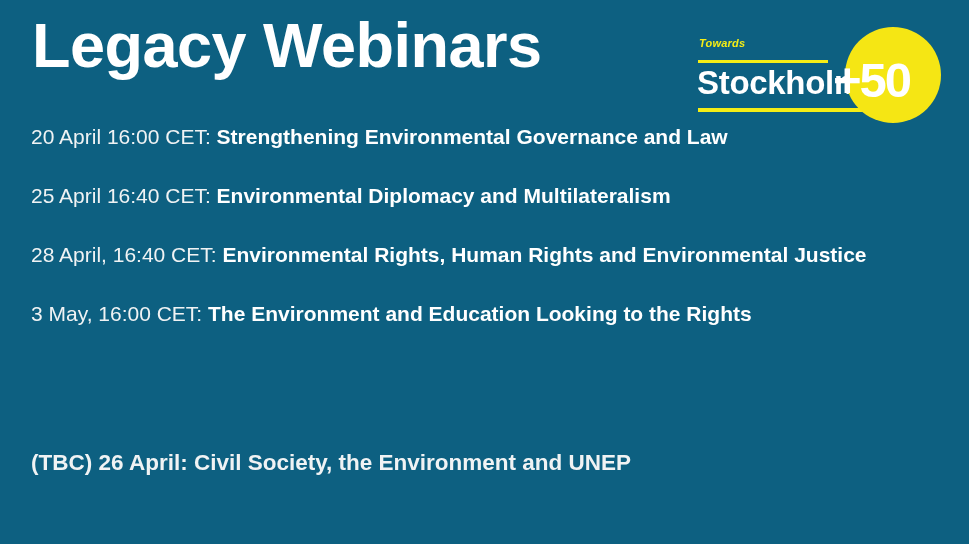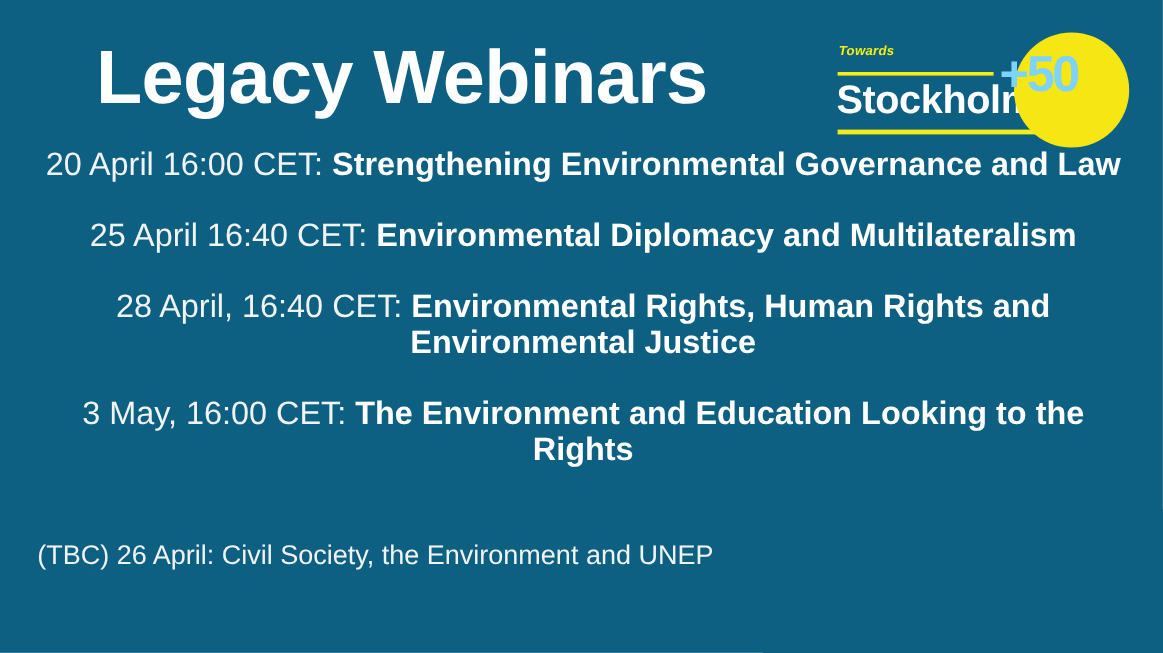--- a/index.html
+++ b/index.html
@@ -17,28 +17,27 @@
     width: 969px;
     height: 544px;
     background: #0D6081;
     overflow: hidden;
   }
 
   
   #slide-title {
     position: absolute;
     left: 32px;
-    top: 32px;
+    top: 12px;
     font-size: 63px;
     font-weight: bold;
     color: #FFFFFF;
     letter-spacing: -0.5px;
     line-height: 1.05;
     white-space: nowrap;
-    margin-left: 48px;
   }
 
   
   #logo {
     position: absolute;
     left: 693px;
     top: 25px;
     width: 255px;
     height: 100px;
   }
@@ -85,63 +84,62 @@
     left: 152px;
     top: 2px;
     width: 96px;
     height: 96px;
     border-radius: 50%;
     background: #F5E614;
   }
   #logo-plus50 {
     position: absolute;
     left: 140px;
-    top: 16px;
-    font-size: 42px;
+    top: 31px;
+    font-size: 49px;
     font-weight: bold;
-    color: #7dd3fc;
+    color: #ffffff;
     letter-spacing: -2px;
     line-height: 1;
     white-space: nowrap;
   }
 
   
   #webinar-list {
     position: absolute;
     left: 31px;
     top: 122px;
     width: 910px;
   }
   .webinar-item {
     margin-bottom: 29px;
     color: #FFFFFF;
-    font-size: 27px;
+    font-size: 21px;
     line-height: 30px;
-    text-align: center;
   }
   .webinar-when {
     font-weight: normal;
     color: #F0F3F4;
   }
   .webinar-topic {
     font-weight: bold;
     color: #FFFFFF;
   }
 
   
   #tbc-list {
     position: absolute;
     left: 31px;
     top: 448px;
     width: 910px;
   }
   .tbc-item {
     color: #F0F3F4;
     font-size: 22.5px;
-    font-weight: normal;
+    font-weight: bold;
     line-height: 30px;
   }
 </style>
 </head>
 <body>
 
 <div id="slide">
 
   <div id="slide-title">Legacy Webinars</div>
 

